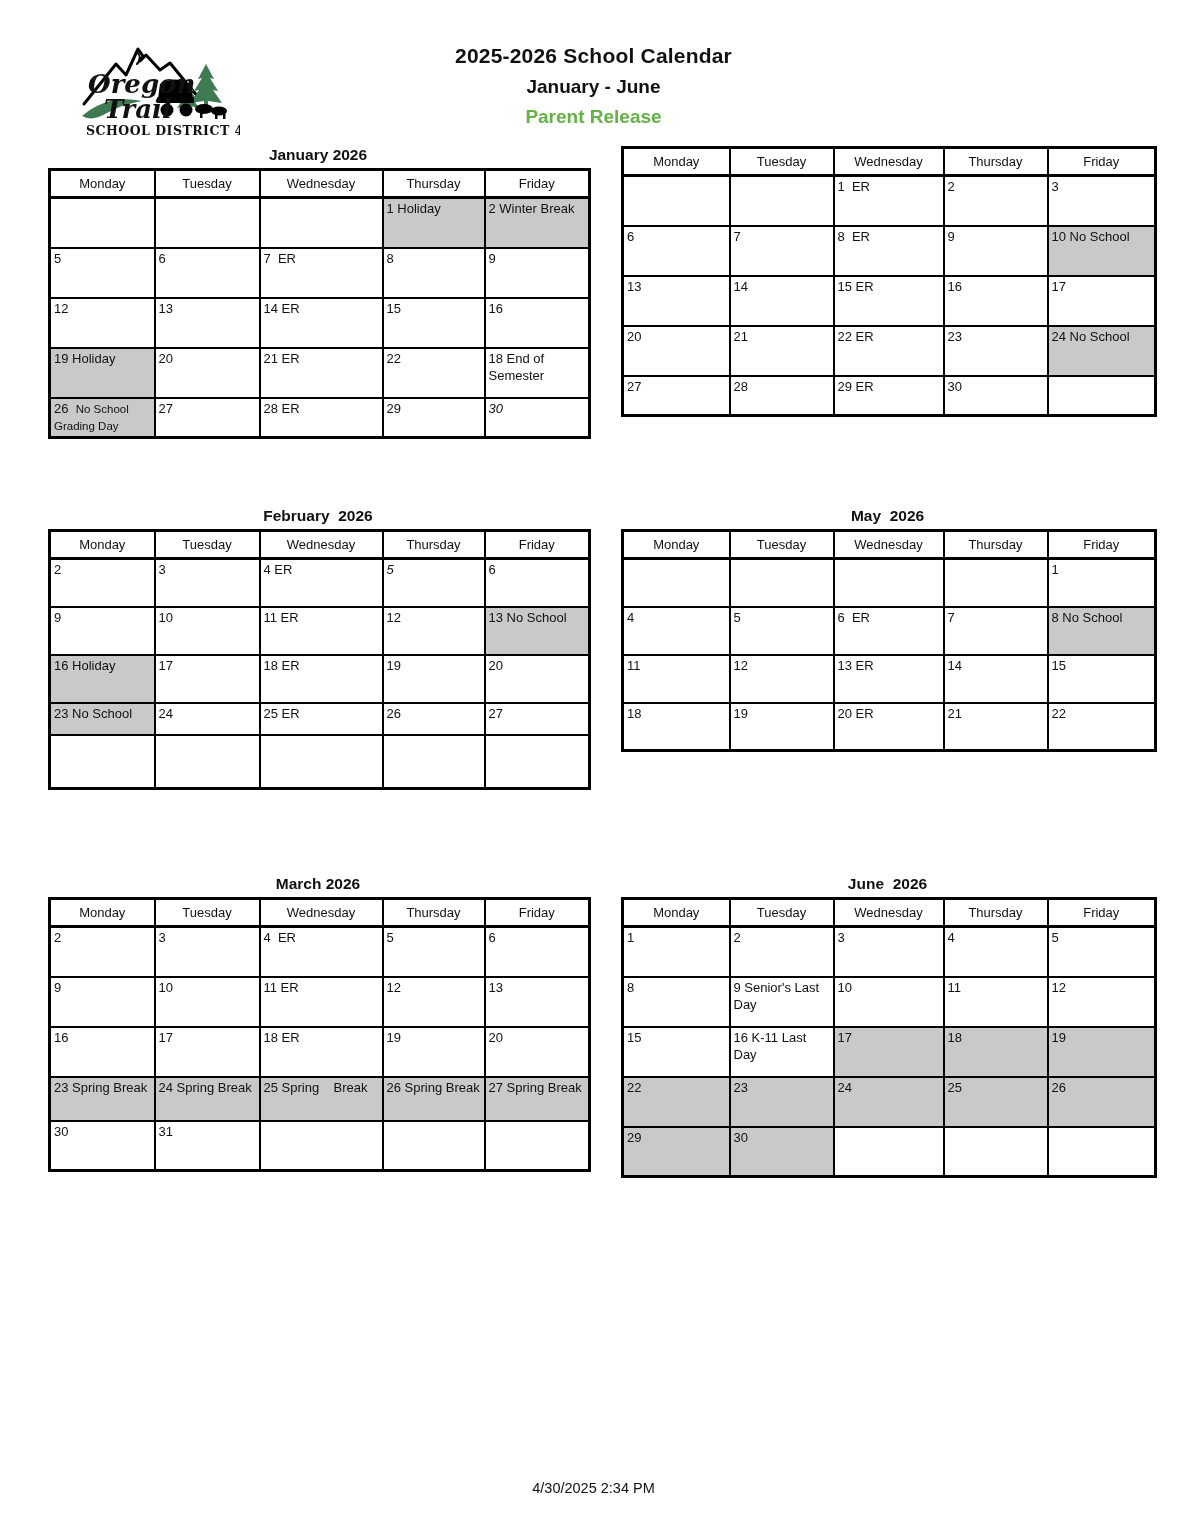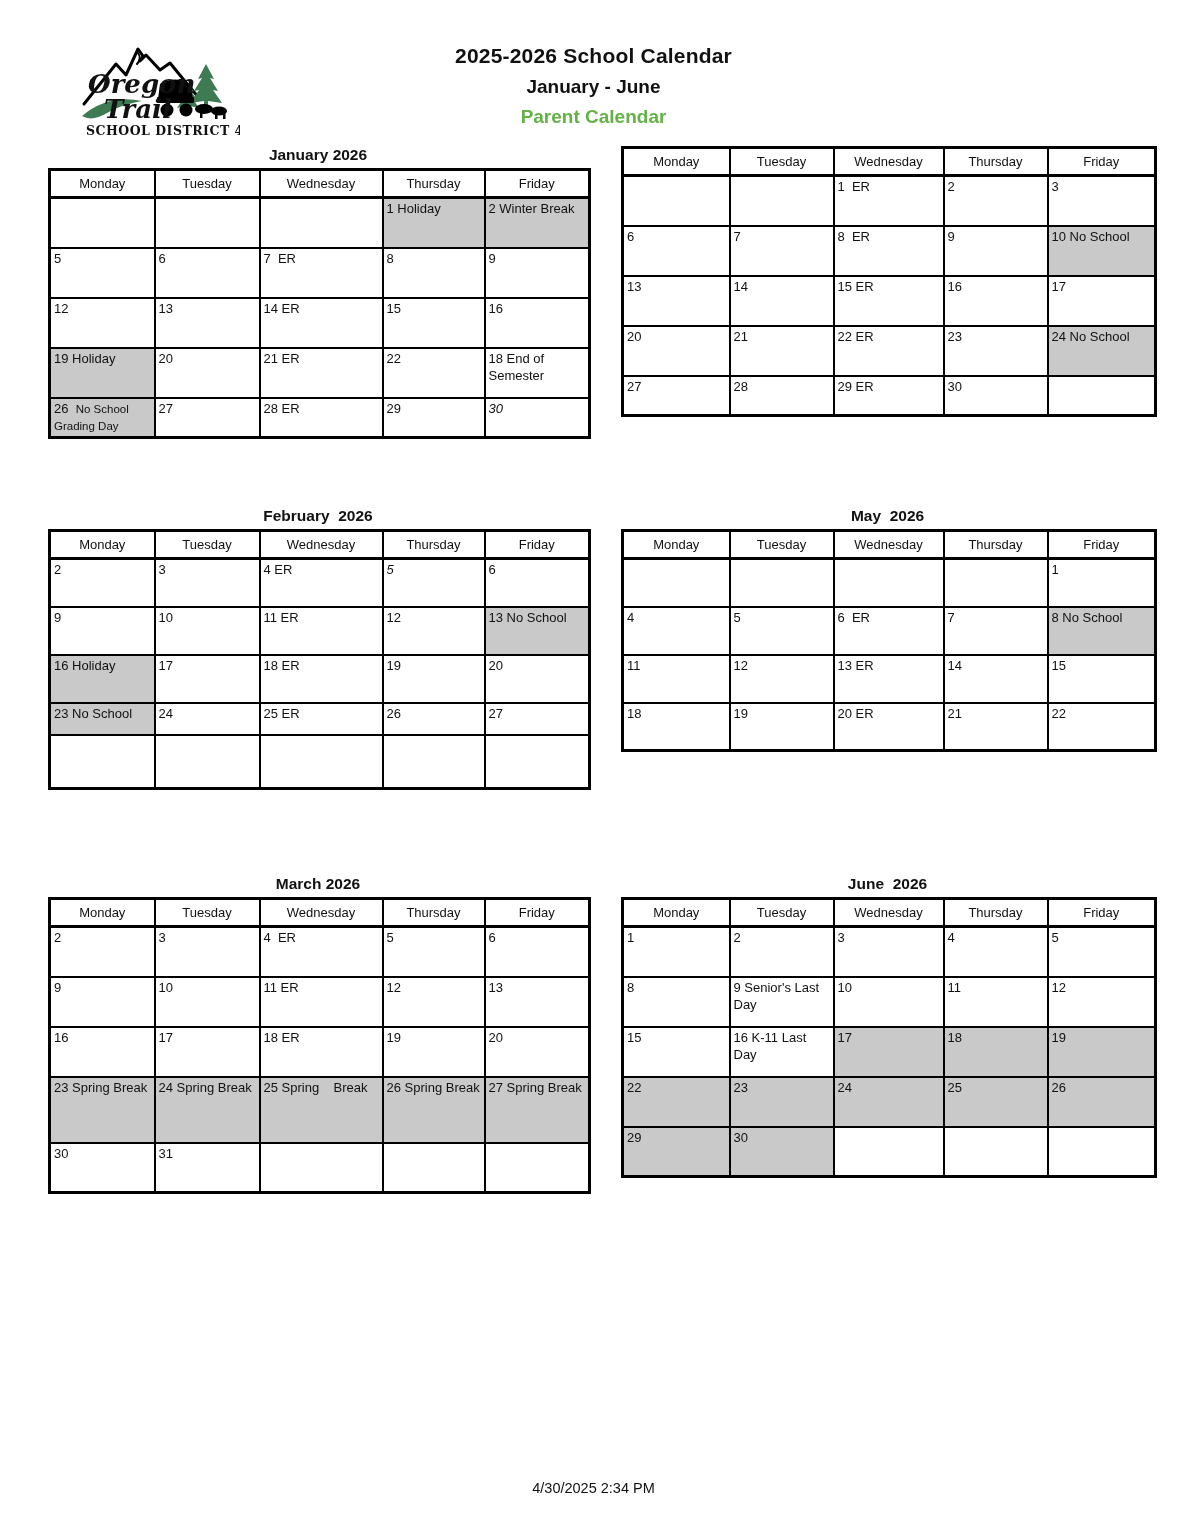--- a/index.html
+++ b/index.html
@@ -65,21 +65,21 @@
 
       <text x="8" y="57" font-size="26" class="logo-script">Oregon</text>
       <text x="24" y="82" font-size="26" class="logo-script">Trail</text>
       <text x="6" y="99" font-size="12.5" class="logo-sub">SCHOOL DISTRICT 46</text>
     </svg>
   </div>
 
   <div class="titles">
     <div class="t1">2025-2026 School Calendar</div>
     <div class="t2">January - June</div>
-    <div class="t3">Parent Calendar</div>
+    <div class="t3">Parent Release</div>
   </div>
 
   <section class="month" style="left: 48px; top: 146px; width: 540px;">
     <h2>January 2026</h2>
     <div class="cal">
         <table style="width: 540px;">
           <colgroup>
             <col style="width: 105px;">
             <col style="width: 105px;">
             <col style="width: 123px;">
@@ -230,21 +230,21 @@
               <td>12</td>
               <td>13</td>
             </tr>
             <tr style="height: 50px;">
               <td>16</td>
               <td>17</td>
               <td>18 ER</td>
               <td>19</td>
               <td>20</td>
             </tr>
-            <tr style="height: 66px;">
+            <tr style="height: 44px;">
               <td class="shaded">23 Spring Break</td>
               <td class="shaded">24 Spring Break</td>
               <td class="shaded">25 Spring    Break</td>
               <td class="shaded">26 Spring Break</td>
               <td class="shaded">27 Spring Break</td>
             </tr>
             <tr style="height: 50px;">
               <td>30</td>
               <td>31</td>
               <td></td>

